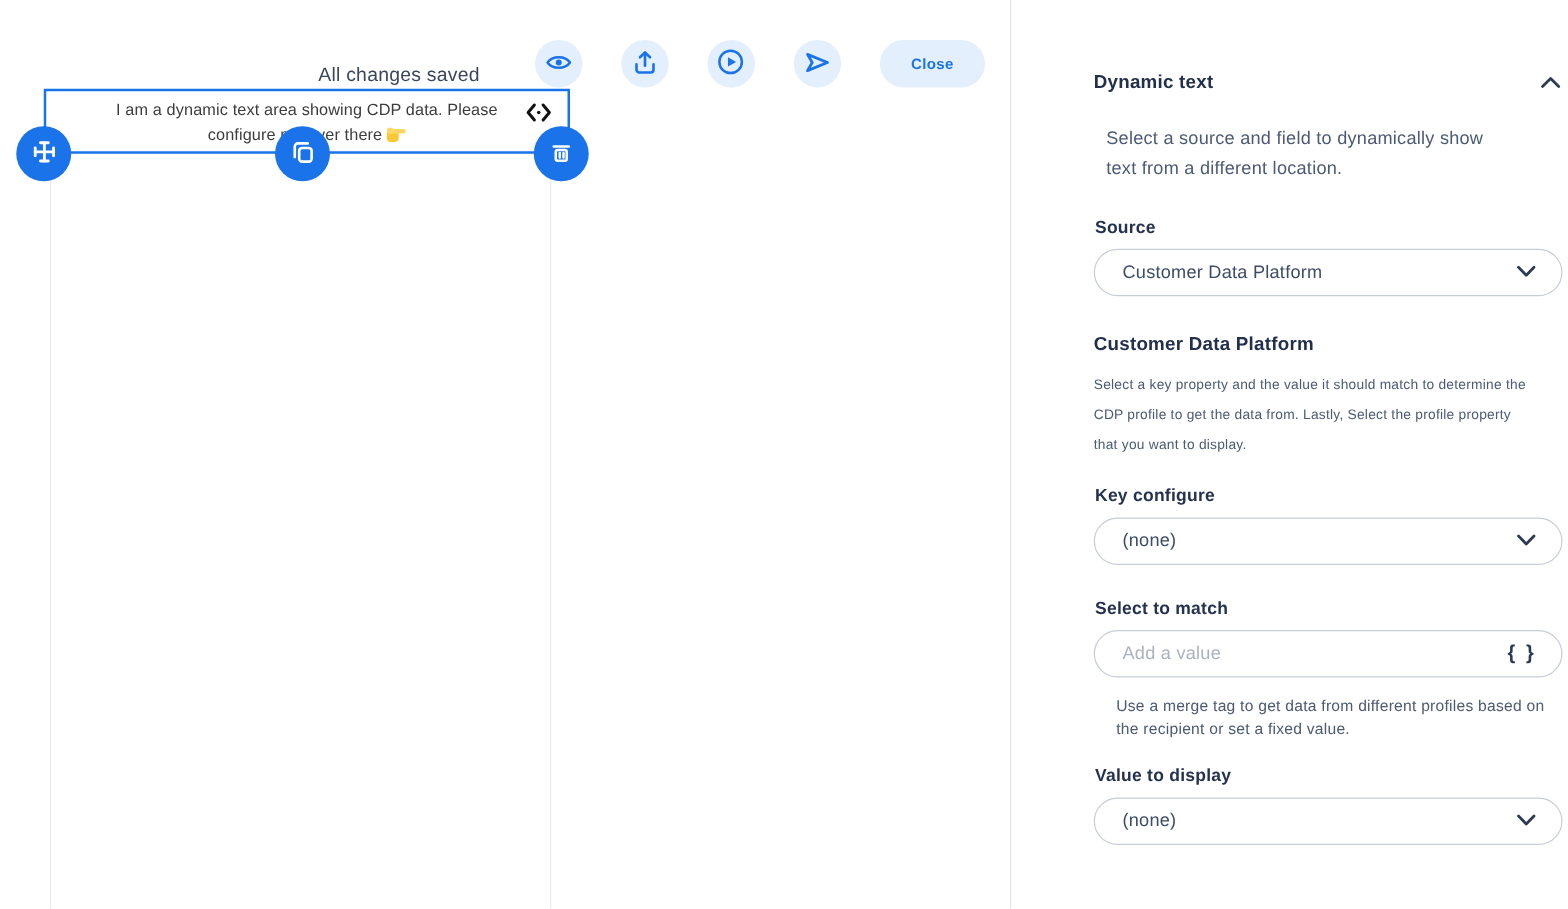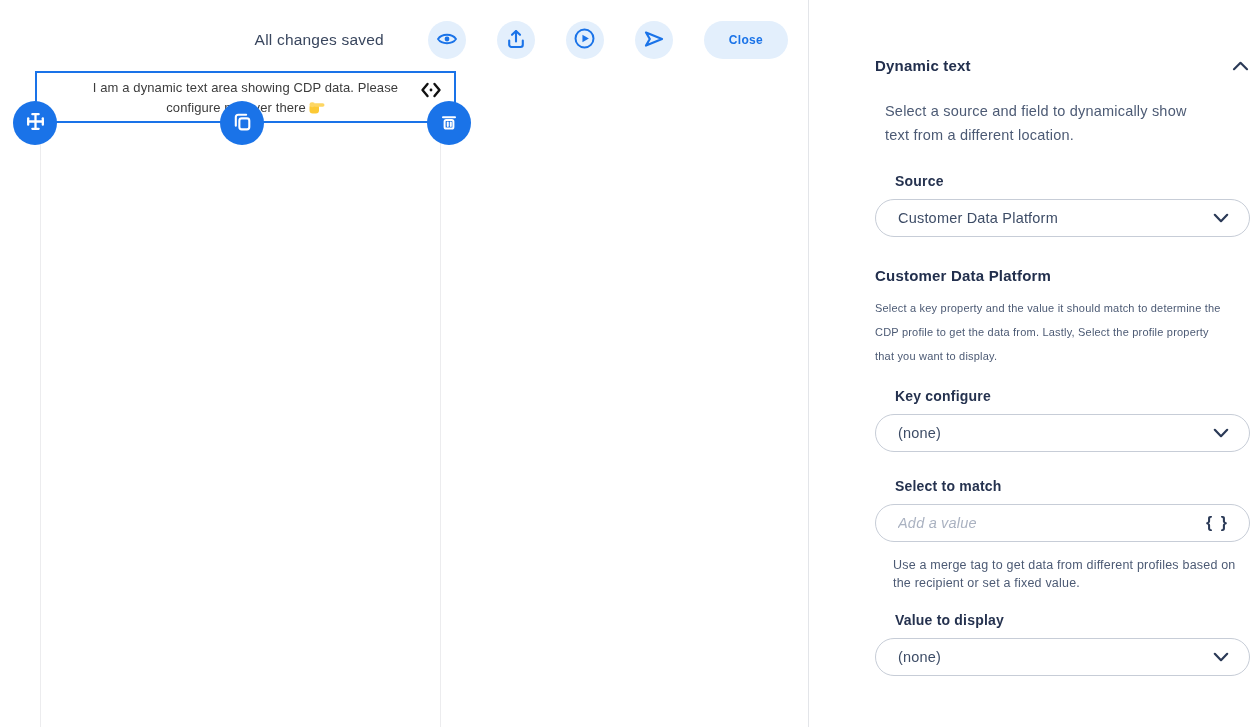--- a/index.html
+++ b/index.html
@@ -8,21 +8,21 @@
   .page { position:relative; width:1254px; height:727px; background:#fff; }
 
   
   .canvas { position:absolute; left:0; top:0; width:808px; height:727px; background:#fff; }
   .v-divider { position:absolute; left:808px; top:0; width:1px; height:727px; background:#e3e5e9; }
   .col-guide { position:absolute; top:123px; bottom:0; width:1px; background:#ececee; }
   .col-guide.left { left:40px; }
   .col-guide.right { left:440px; }
 
   
-  .toolbar { position:absolute; top:21px; right:20px; display:flex; align-items:center; gap:31px; }
+  .toolbar { position:absolute; top:32px; right:20px; display:flex; align-items:flex-end; gap:31px; }
   .status-text { font-size:15.5px; color:#39465e; letter-spacing:.2px; margin-right:13px; }
   .icon-btn { width:38px; height:38px; border-radius:50%; background:#e3effc; border:none;
     display:flex; align-items:center; justify-content:center; cursor:pointer; }
   .close-btn { height:38px; padding:0 25px; border-radius:19px; background:#e3effc; border:none;
     color:#1a73e8; font-size:12px; font-weight:bold; letter-spacing:.3px; cursor:pointer;
     font-family:"Liberation Sans", sans-serif; }
 
   
   .block { position:absolute; left:35px; top:71px; width:421px; height:52px;
     border:2px solid #1a73e8; background:#fff; }
@@ -38,26 +38,26 @@
 
   
   .panel { position:absolute; left:840px; top:0; width:445px; height:727px; background:#fff;
     padding:57px 34px 0 35px; }
   .panel-header { display:flex; align-items:center; justify-content:space-between; }
   .panel-title { font-size:15px; font-weight:bold; color:#222f4d; letter-spacing:.2px; }
   .collapse-btn { background:none; border:none; cursor:pointer; padding:2px; line-height:0; }
   .panel-desc { margin:25px 0 0 10px; width:316px; font-size:14.5px; line-height:24px;
     color:#4c5a74; letter-spacing:.2px; }
 
-  .field-label { margin:26px 0 0 20px; font-size:14px; font-weight:600; color:#25324f; letter-spacing:.2px; }
+  .field-label { margin:26px 0 0 1px; font-size:14px; font-weight:600; color:#25324f; letter-spacing:.2px; }
   .pill-control { margin-top:10px; height:38px; width:375px; border:1px solid #c7cdd7; border-radius:19px;
     background:#fff; display:flex; align-items:center; padding:0 20px 0 22px; cursor:pointer; }
   .pill-control .value { flex:1; font-size:14.5px; color:#3d4c66; letter-spacing:.2px; }
   .pill-control input { flex:1; border:none; outline:none; font-size:14.5px; color:#3d4c66;
-    letter-spacing:.2px; font-family:"Liberation Sans", sans-serif; background:transparent;font-style:italic; }
+    letter-spacing:.2px; font-family:"Liberation Sans", sans-serif; background:transparent; }
   .pill-control input::placeholder { color:#aab2c1; }
   .merge-tag { font-size:16px; font-weight:bold; color:#2b3a57; letter-spacing:2px; cursor:pointer; }
 
   .section-title { margin-top:30px; font-size:15px; font-weight:bold; color:#222f4d; letter-spacing:.2px; }
   .section-desc { margin-top:12px; width:354px; font-size:11px; line-height:24px;
     color:#4c5a74; letter-spacing:.2px; }
   .helper-text { margin:14px 0 0 18px; width:346px; font-size:12.5px; line-height:18px;
     color:#4c5a74; letter-spacing:.2px; }
   .mt-compact { margin-top:20px; }
 </style>

